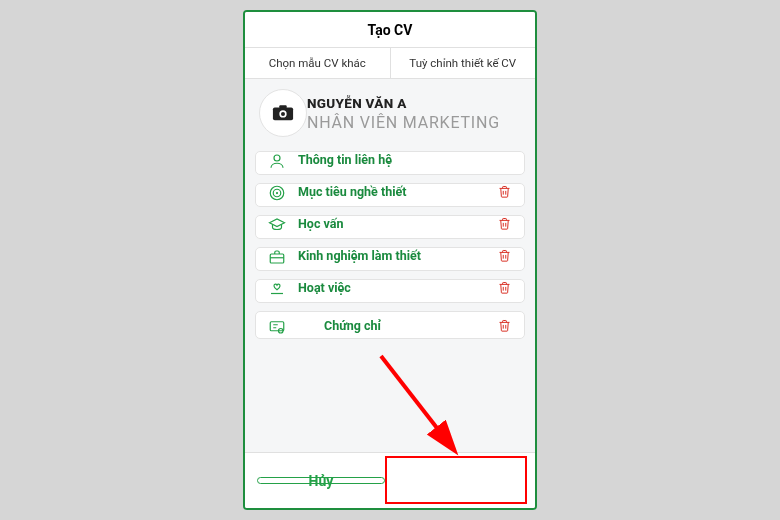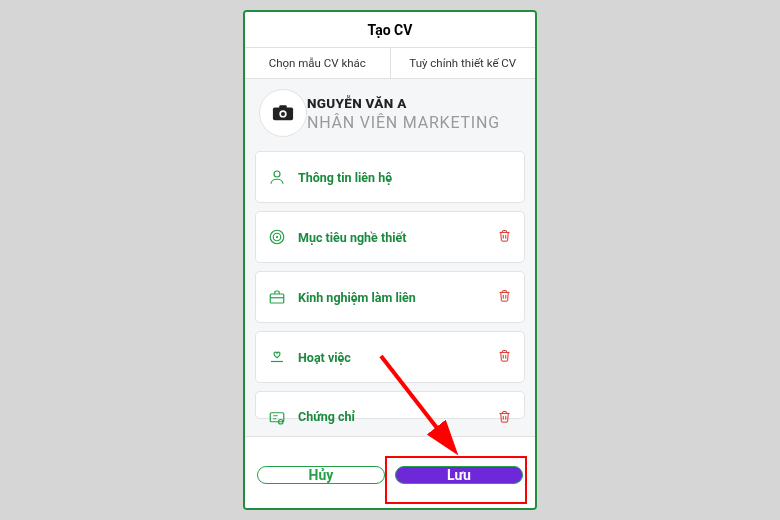--- a/index.html
+++ b/index.html
@@ -60,45 +60,45 @@
   .role { font-size: 16px; letter-spacing: .8px; color: #9a9a9a; margin-top:2px; text-transform: uppercase;}
   .sections {
     flex: 1; overflow: hidden;
     padding: 4px 10px 0 10px;
     display:flex; flex-direction:column; gap:8px;
   }
   .section {
     background: #ffffff;
     border: 1px solid #e3e3e3;
     border-radius: 5px;
-    height: 52px;
-    display: flex; align-items: center;
+    height: 24px;
+    display: flex; align-items: flex-start;
     padding: 0 10px;
     cursor: pointer;
   }
-  .section.clipped { height: 28px; align-items:flex-start; padding-top:17px;}
+  .section.clipped { height: 28px; align-items:flex-start; padding-top:6px;gap:26px;}
   .sec-icon {
     width: 22px;
     display:flex;justify-content:center;align-items:center;
   }
   .sec-icon svg { width:18px; height:18px; stroke:#24a148; fill:none; stroke-width:1.6; }
   .sec-label {
     flex:1;
     margin-left:10px;
     font-weight:700; font-size:12.5px;
     color:#1a8a3e;
   }
   .sec-del { width:20px; display:flex;justify-content:center;align-items:center;}
   .sec-del svg { width:15px;height:15px; stroke:#d93025; fill:none; stroke-width:1.6;}
   .footer {
     position:absolute; left:0; right:0; bottom:0;
-    height:72px;
+    height:56px;
     background:#ffffff;
     border-top:1px solid #e0e0e0;
-    display:flex; gap:10px; padding:24px 12px;align-items:flex-end;
+    display:flex; gap:10px; padding:24px 12px;
   }
   .btn {
     flex:1; border-radius:22px;
     display:flex;align-items:center;justify-content:center;
     font-weight:700; font-size:14px;
     cursor:pointer;
   }
   .btn-cancel {
     background:#ffffff; border:1.5px solid #24a148; color:#24a148;
   }
@@ -167,26 +167,43 @@
               <path d="M4 7h16"></path>
               <path d="M9 7V5a1 1 0 011-1h4a1 1 0 011 1v2"></path>
               <path d="M6 7l1 13a1 1 0 001 1h8a1 1 0 001-1l1-13"></path>
               <path d="M10 11v6M14 11v6"></path>
             </svg></span>
         </span>
       </div>
       <div class="section">
         <span class="sec-icon">
           <svg viewBox="0 0 24 24">
+            <path d="M2 9l10-5 10 5-10 5z"></path>
+            <path d="M6 11v4c0 2 3 3 6 3s6-1 6-3v-4"></path>
+          </svg>
+        </span>
+        <span class="sec-label">Học vấn</span>
+        <span class="sec-del">
+          <span><svg viewBox="0 0 24 24">
+              <path d="M4 7h16"></path>
+              <path d="M9 7V5a1 1 0 011-1h4a1 1 0 011 1v2"></path>
+              <path d="M6 7l1 13a1 1 0 001 1h8a1 1 0 001-1l1-13"></path>
+              <path d="M10 11v6M14 11v6"></path>
+            </svg></span>
+        </span>
+      </div>
+      <div class="section">
+        <span class="sec-icon">
+          <svg viewBox="0 0 24 24">
             <rect x="3" y="8" width="18" height="12" rx="1.5"></rect>
             <path d="M9 8V6a2 2 0 012-2h2a2 2 0 012 2v2"></path>
             <path d="M3 13h18"></path>
           </svg>
         </span>
-        <span class="sec-label">Kinh nghiệm làm liên</span>
+        <span class="sec-label">Kinh nghiệm làm thiết</span>
         <span class="sec-del">
           <span><svg viewBox="0 0 24 24">
               <path d="M4 7h16"></path>
               <path d="M9 7V5a1 1 0 011-1h4a1 1 0 011 1v2"></path>
               <path d="M6 7l1 13a1 1 0 001 1h8a1 1 0 001-1l1-13"></path>
               <path d="M10 11v6M14 11v6"></path>
             </svg></span>
         </span>
       </div>
       <div class="section">

